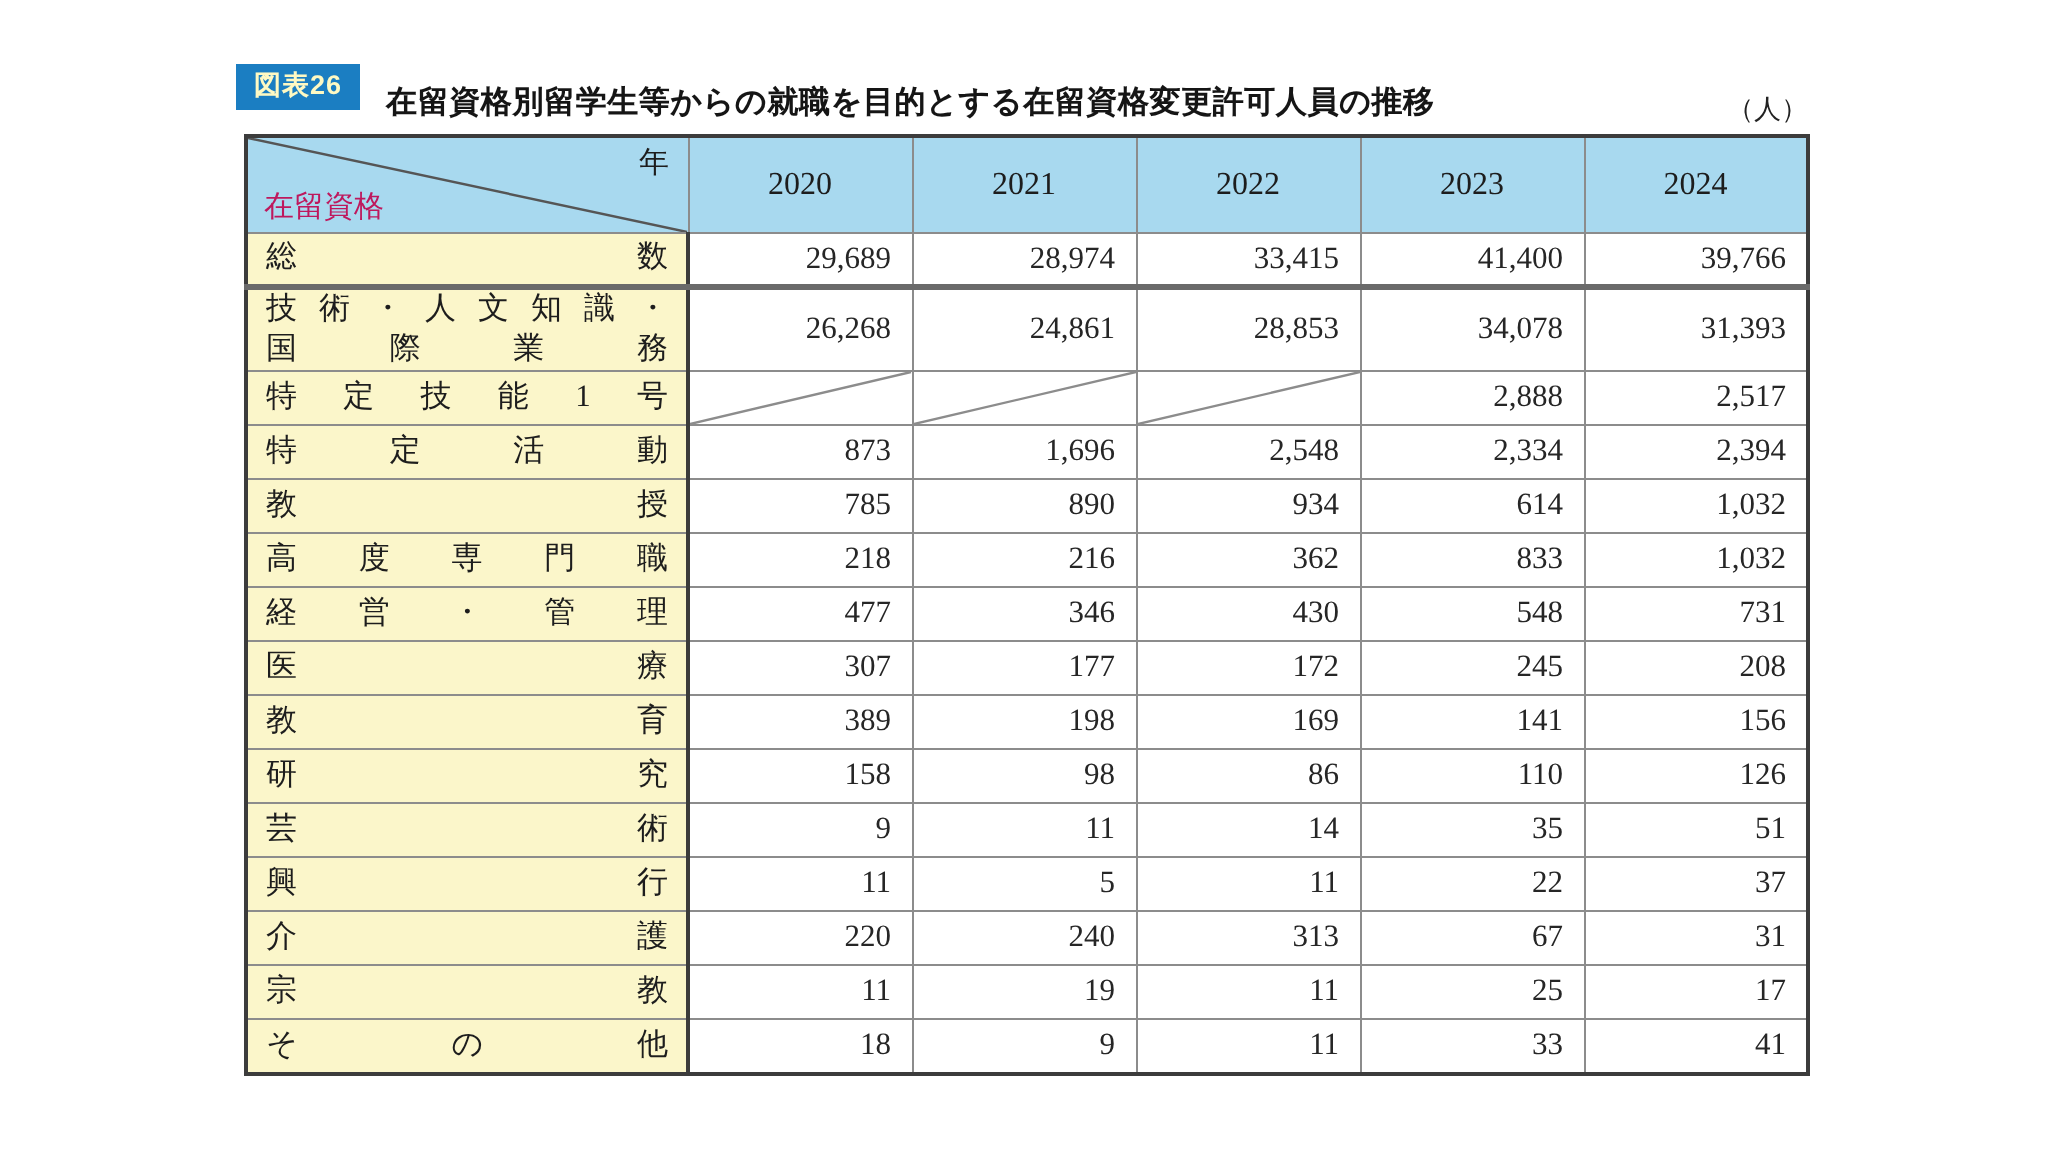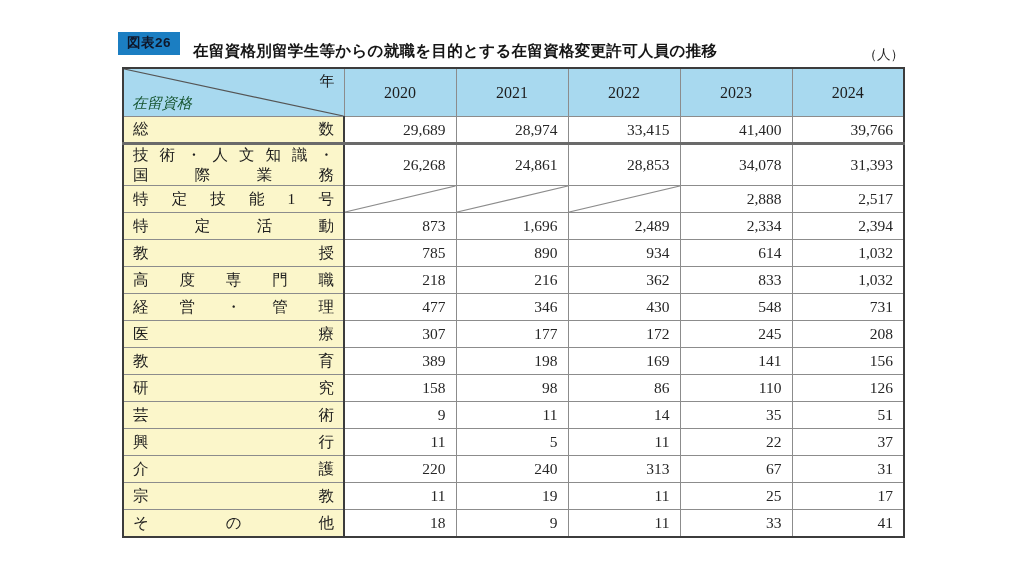--- a/index.html
+++ b/index.html
@@ -8,21 +8,21 @@
     font-family:"Liberation Serif","DejaVu Serif",serif;
   }
   .page{position:relative;width:1024px;height:576px;background:#ffffff;}
 
   
   .title-row{
     position:absolute;left:118px;top:25px;display:flex;align-items:center;gap:13px;
     font-family:"Liberation Sans","DejaVu Sans",sans-serif;
   }
   .badge{
-    background:var(--badge-bg,#1b7ec2);color:#0f172a;font-weight:bold;font-size:13.5px;
+    background:var(--badge-bg,#1b7ec2);color:#fef9c3;font-weight:bold;font-size:13.5px;
     padding:3px 9px 4px;line-height:1.2;letter-spacing:.5px;
   }
   .fig-title{font-weight:bold;font-size:15.5px;color:#151515;letter-spacing:.3px;margin-top:16px;}
   .unit{
     position:absolute;left:122px;width:782px;top:46px;text-align:right;
     font-size:13.5px;color:#222222;
   }
 
   
   table.data{
@@ -33,21 +33,21 @@
   table.data th,table.data td{border:1.5px solid #8c8c8c;margin:0;overflow:hidden;}
 
   thead th{
     background:var(--header-bg,#a8d9ef);height:45px;font-weight:normal;font-size:16px;
     color:#1d1d1d;text-align:center;vertical-align:middle;
     border-bottom:2px solid #3c3c3c;
   }
   th.corner{position:relative;border-right:2px solid #3c3c3c;padding:0;}
   .corner-diag{position:absolute;left:0;top:0;width:100%;height:100%;display:block;}
   .corner-year{position:absolute;top:3px;right:9px;font-size:15px;color:#1d1d1d;}
-  .corner-status{position:absolute;bottom:3px;left:8px;font-size:15px;color:#14532d;font-style:italic;}
+  .corner-status{position:absolute;bottom:3px;left:8px;font-size:15px;color:#be185d;}
 
   tbody tr{height:27px;}
   tbody tr.tall{height:42px;}
   tbody th.rowhead{
     background:var(--rowhead-bg,#fbf6ca);font-weight:normal;font-size:15.5px;color:#1d1d1d;
     padding:0 9px;border-right:2px solid #3c3c3c;vertical-align:middle;text-align:left;
   }
   .charline{display:flex;justify-content:space-between;line-height:1.3;}
   td.val{
     text-align:right;padding:0 10px 0 0;font-size:15.5px;color:#262626;vertical-align:middle;
@@ -168,21 +168,21 @@
           <th class="rowhead">
             <div class="charline">
               <span>特</span>
               <span>定</span>
               <span>活</span>
               <span>動</span>
             </div>
           </th>
           <td class="val">873</td>
           <td class="val">1,696</td>
-          <td class="val">2,489</td>
+          <td class="val">2,548</td>
           <td class="val">2,334</td>
           <td class="val">2,394</td>
         </tr>
         <tr>
           <th class="rowhead">
             <div class="charline">
               <span>教</span>
               <span>授</span>
             </div>
           </th>

